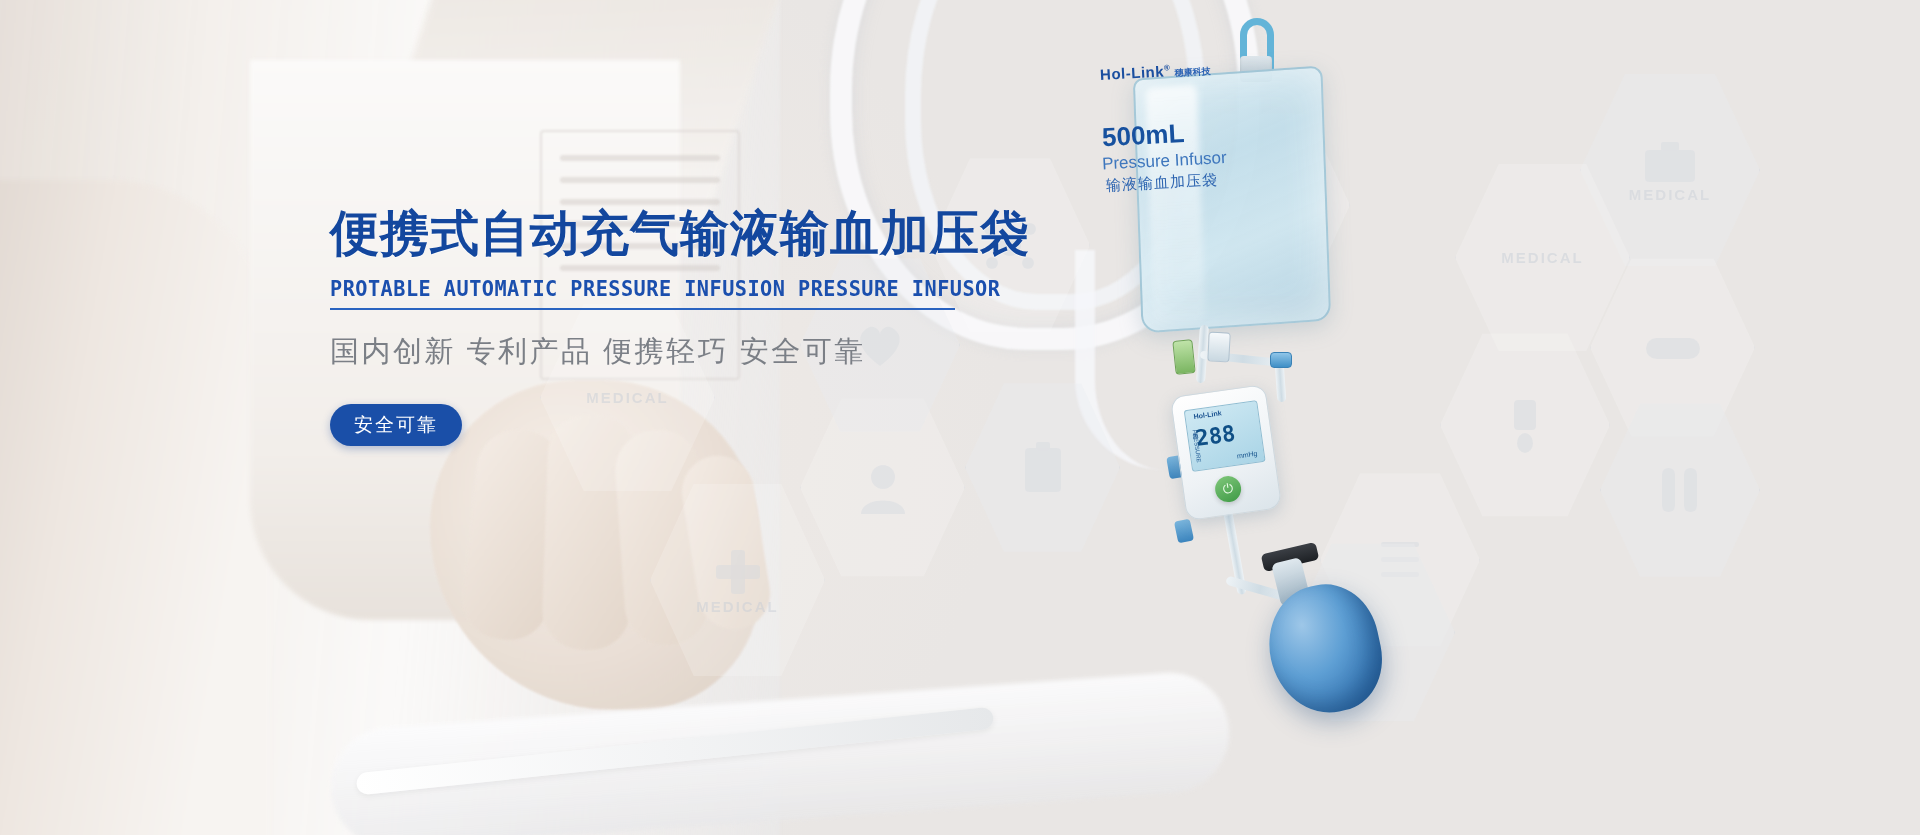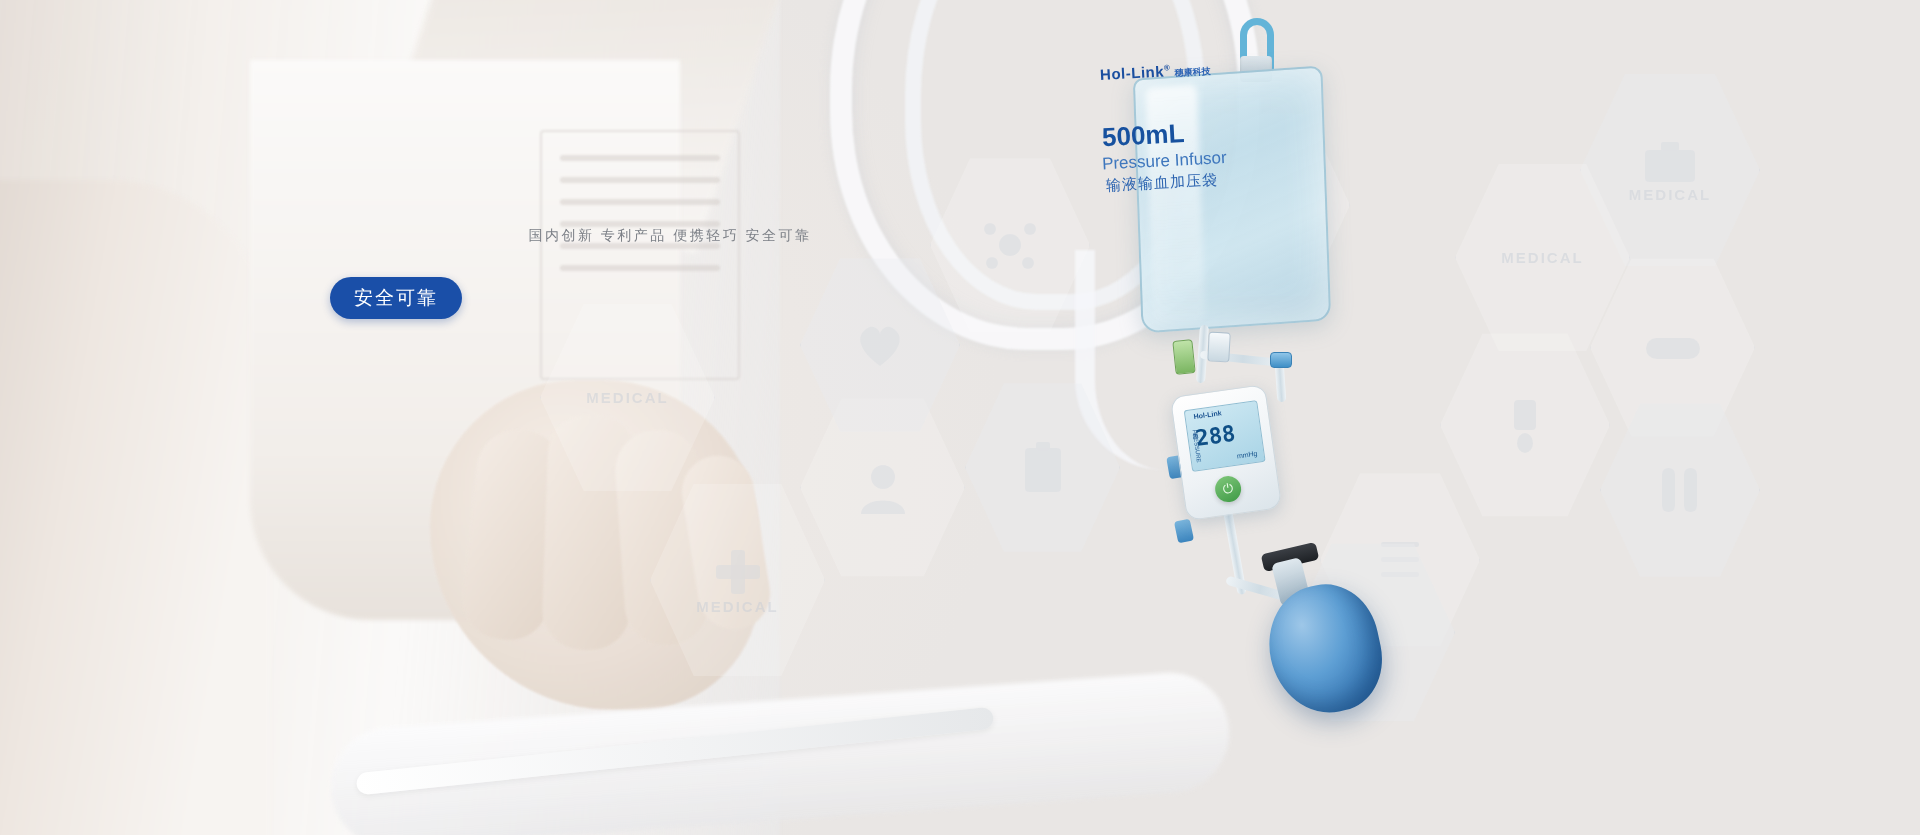--- a/index.html
+++ b/index.html
@@ -123,22 +123,22 @@
   .subhead-wrap {
     margin-top:16px; padding-bottom:7px;
     border-bottom:2px solid #2a63c0; width:625px;
   }
   .subhead {
     font-family:"DejaVu Sans Mono","Liberation Mono",monospace;
     font-size:20.5px; font-weight:600; color:#1b4fae; letter-spacing:.5px;
     white-space:nowrap; transform:scaleX(.985); transform-origin:left;
   }
   .tagline {
-    margin-top:22px; font-size:14px; color:#7b7f86; letter-spacing:2.5px;
-    white-space:nowrap; font-weight:400;text-align:center;
+    margin-top:22px; font-size:29px; color:#7b7f86; letter-spacing:2.5px;
+    white-space:nowrap; font-weight:400;
   }
   .cta {
     margin-top:32px; display:inline-flex; align-items:center; justify-content:center;
     width:132px; height:42px; border-radius:21px;
     background:#1a4fa8; color:#fff; font-size:19px; letter-spacing:2px;
     cursor:pointer; border:none;
     box-shadow:0 3px 9px rgba(22,67,150,.3);
   }
 
   
@@ -365,20 +365,24 @@
         <circle cx="10" cy="46" r="6"></circle>
         <circle cx="46" cy="46" r="6"></circle>
       </svg>
     </div>
 
     <div class="hex" style="left:1180px;top:110px;width:170px;height:190px;"></div>
     <div class="hex filled" style="left:1290px;top:540px;width:165px;height:185px;"></div>
   </div>
 
   <div class="content">
+    <div class="headline">便携式自动充气输液输血加压袋</div>
+    <div class="subhead-wrap">
+      <div class="subhead">PROTABLE AUTOMATIC PRESSURE INFUSION PRESSURE INFUSOR</div>
+    </div>
     <div class="tagline">国内创新 专利产品 便携轻巧 安全可靠</div>
     <button class="cta">安全可靠</button>
   </div>
 
   <div class="product">
 
     <div class="hanger"></div>
     <div class="hanger-clip"></div>
 
     <div class="bag">

